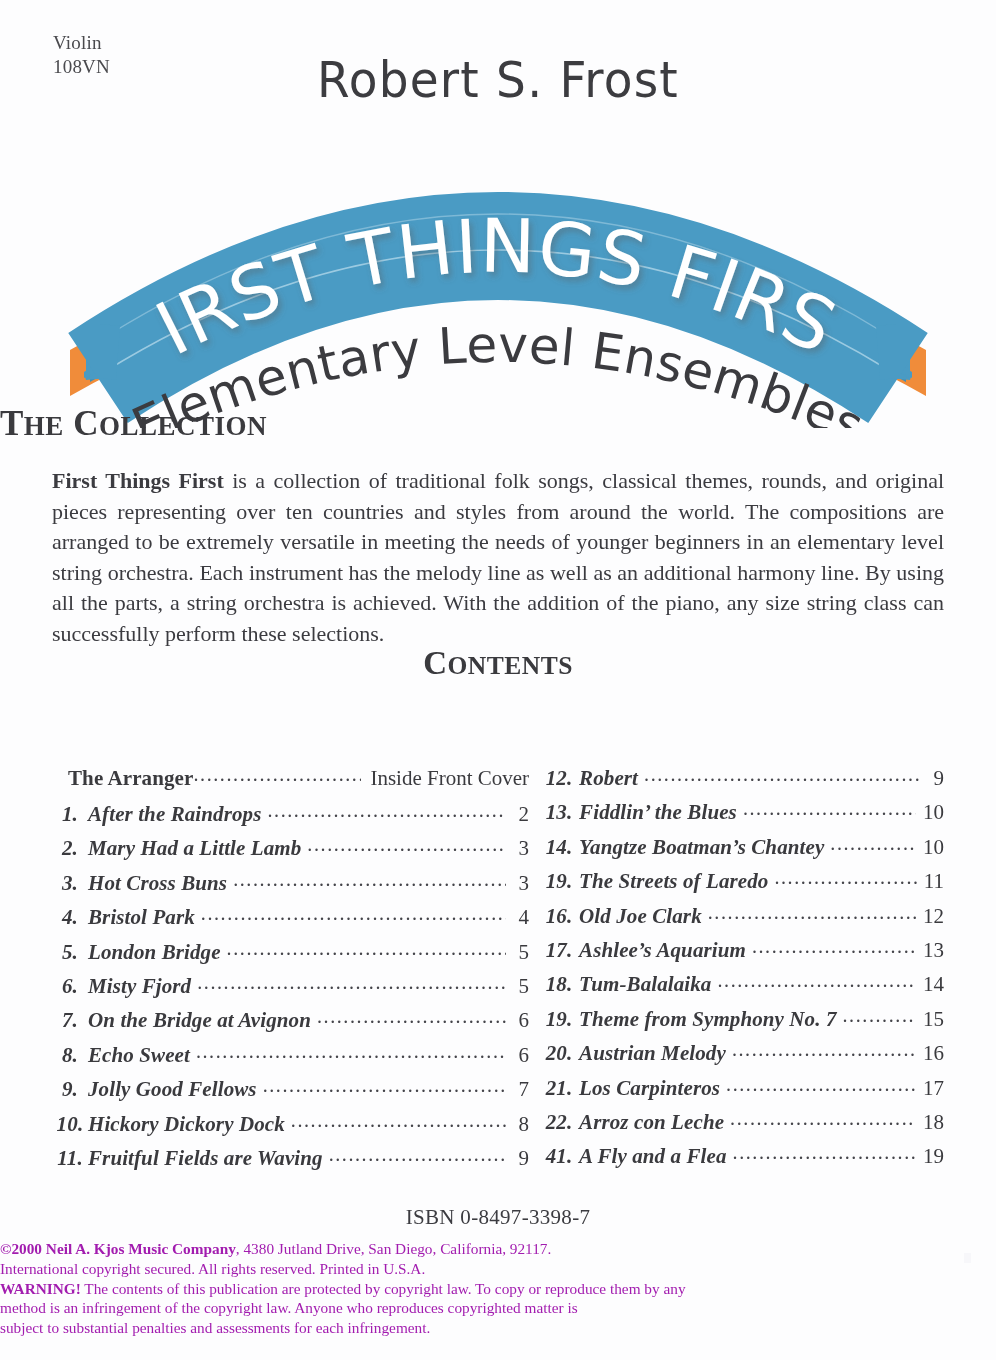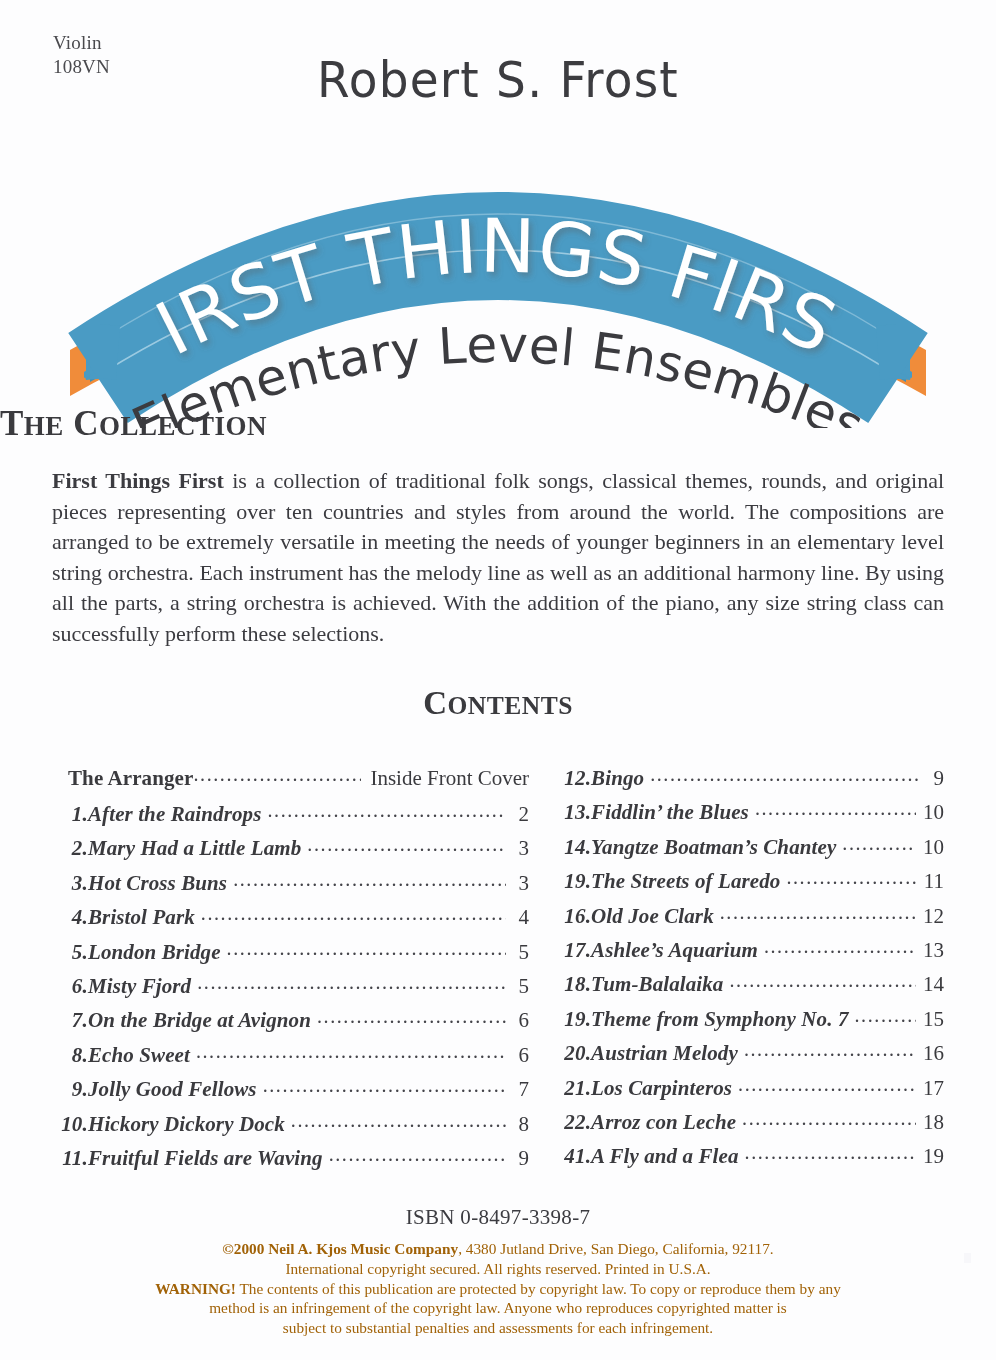--- a/index.html
+++ b/index.html
@@ -83,57 +83,57 @@
     line-height: 30.5px;
     text-align: justify;
     color: #3b3b40;
   }
   .description b { font-weight: bold; }
 
   
   .contents-title {
     position: absolute;
     left: 0; right: 0;
-    top: 685px;
+    top: 645px;
     text-align: center;
     font-family: "Liberation Serif", serif;
     font-weight: bold;
     font-size: 33px;
     color: #3a3a3e;
     letter-spacing: 0.5px;
   }
   .contents-title .cap { font-size: 33px; }
   .contents-title .sc  { font-size: 25.5px; }
 
   
   .toc {
     position: absolute;
     top: 746px;
     left: 52px;
     width: 892px;
     display: flex;
-    gap: 22px;
+    gap: 10px;
   }
   .toc-col { flex: 1 1 0; }
 
   .toc-row {
     display: flex;
     align-items: baseline;
     height: 34.4px;
     font-family: "Liberation Serif", serif;
     font-size: 21px;
     color: #3a3a3e;
     white-space: nowrap;
   }
   .toc-num {
     font-style: italic;
     font-weight: bold;
     width: 36px;
     flex: 0 0 36px;
-    text-align: right;
+    text-align: center;
     letter-spacing: 0.2px;
   }
   .toc-col-right .toc-num { width: 40px; flex: 0 0 40px; }
   .toc-title {
     font-style: italic;
     font-weight: bold;
     padding-right: 6px;
     letter-spacing: 0.1px;
   }
   .toc-lead {
@@ -187,25 +187,24 @@
     font-size: 21px;
     color: #3c3c41;
     letter-spacing: 0.3px;
   }
 
   
   .copyright {
     position: absolute;
     left: 0; right: 0;
     top: 1239px;
-    text-align: center;
     font-family: "Liberation Serif", serif;
     font-size: 15.3px;
     line-height: 19.8px;
-    color: #a16207;
+    color: #a21caf;
   }
   .copyright b { font-weight: bold; }
   .copyright .ln { display: block; white-space: nowrap; }
 
   
   .artifact {
     position: absolute;
     background: #f2f2f6;
     pointer-events: none;
   }
@@ -397,21 +396,21 @@
           <span class="toc-lead"></span>
           <span class="toc-page">9</span>
         </div>
       </div>
   </div>
 
   <div class="toc-col toc-col-right">
     <div id="toc-right-rows">
         <div class="toc-row">
           <span class="toc-num">12.</span>
-          <span class="toc-title">Bingo</span>
+          <span class="toc-title">Robert</span>
           <span class="toc-lead"></span>
           <span class="toc-page">9</span>
         </div>
         <div class="toc-row">
           <span class="toc-num">13.</span>
           <span class="toc-title">Fiddlin’ the Blues</span>
           <span class="toc-lead"></span>
           <span class="toc-page">10</span>
         </div>
         <div class="toc-row">

